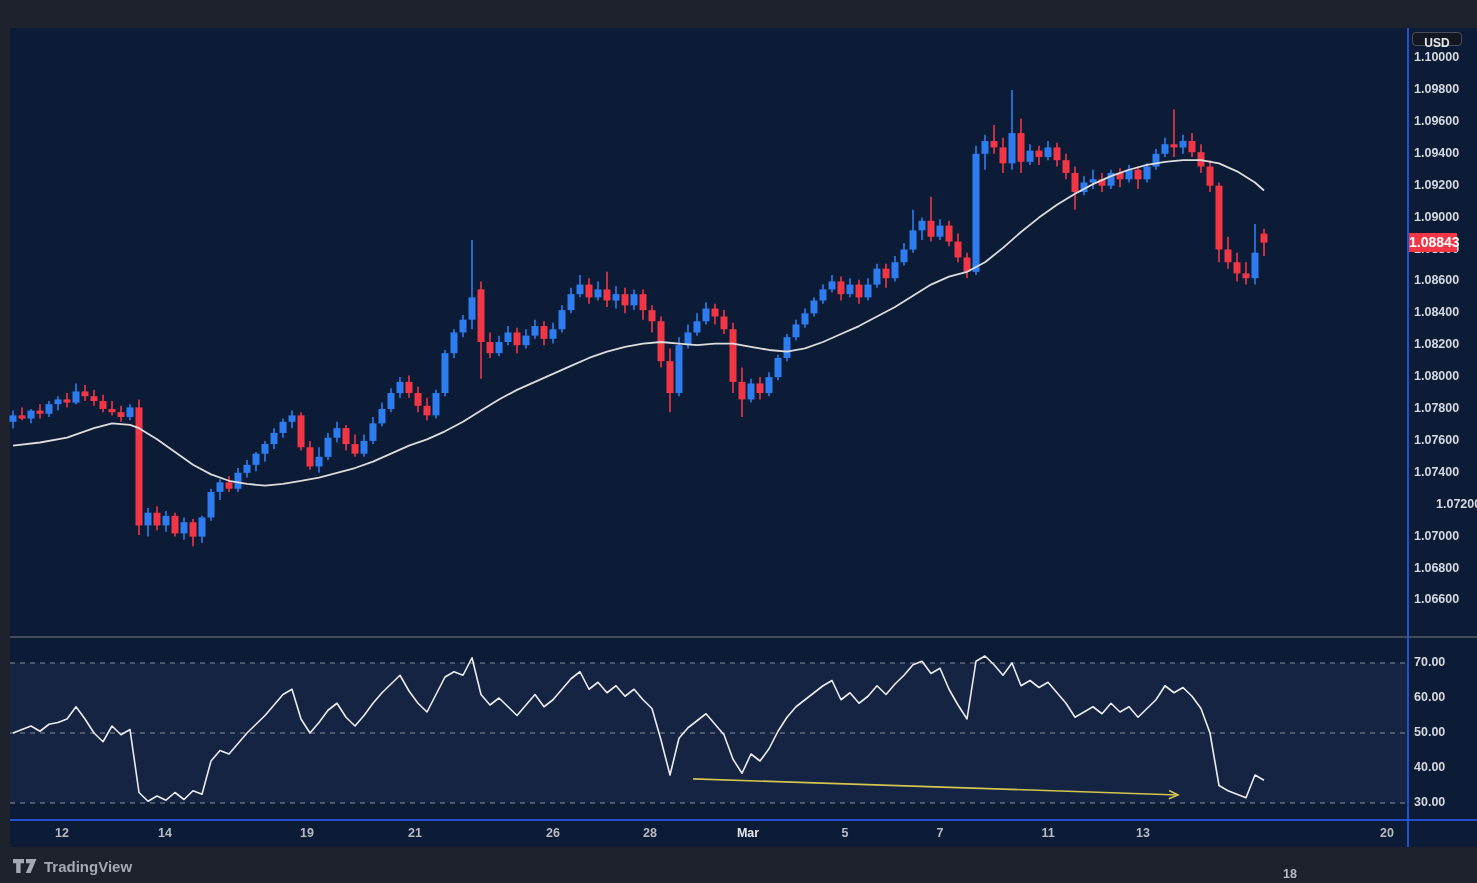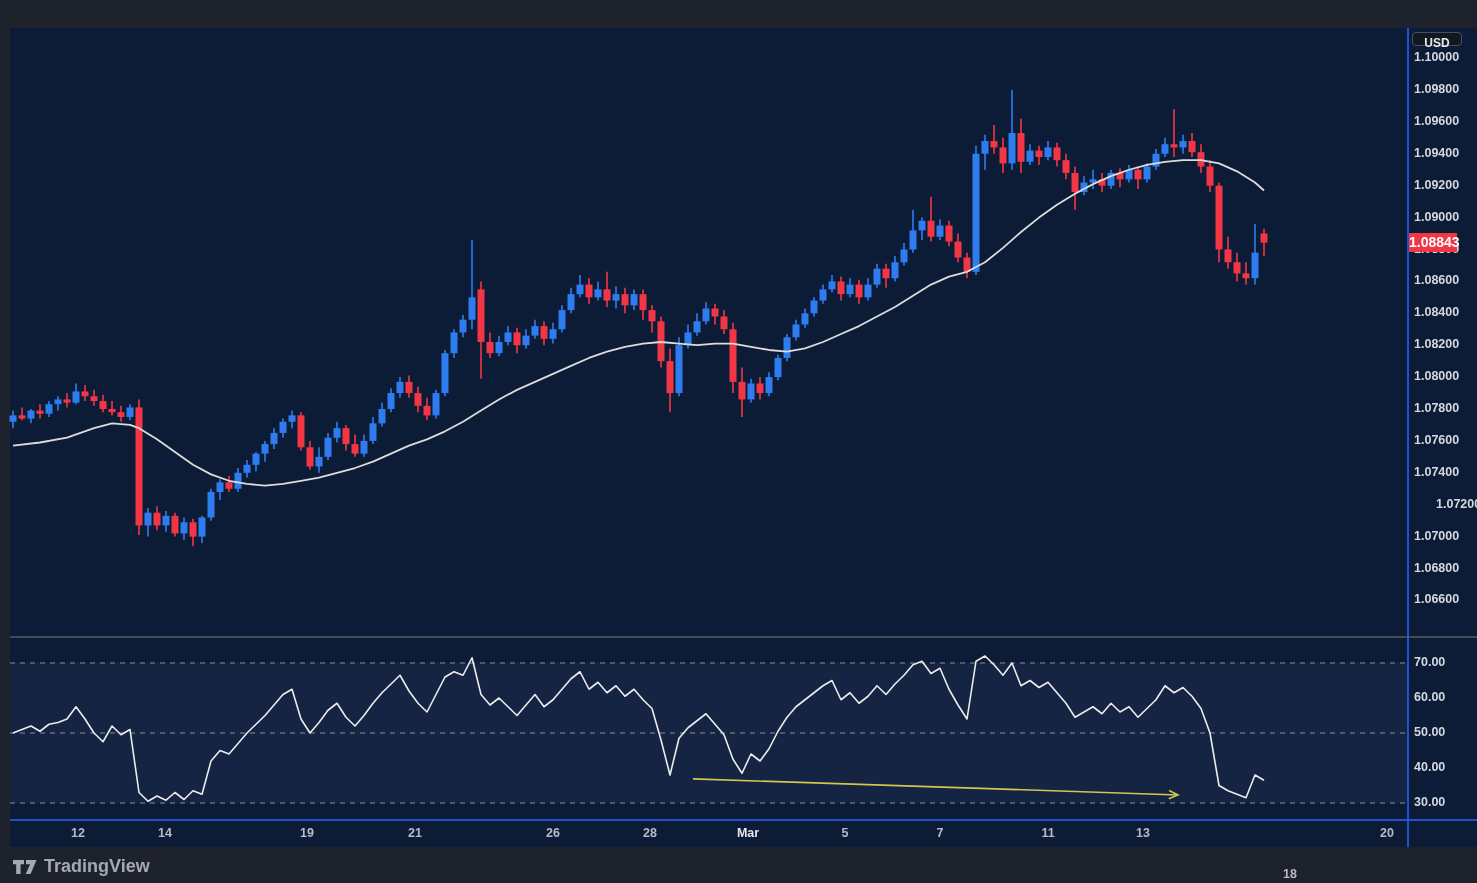--- a/index.html
+++ b/index.html
@@ -12,21 +12,21 @@
   .date-tick{position:absolute;top:826px;transform:translateX(-50%);font-size:12.5px;font-weight:600;
              color:#b8bbc4;z-index:1;white-space:nowrap;}
   .date-tick.month{color:#e4e6eb;}
   .usd-btn{position:absolute;left:1412px;top:32px;width:50px;height:14px;box-sizing:border-box;
            border:1px solid #4a4e59;border-radius:4px;background:#131722;color:#e6e8ec;
            font-size:12px;font-weight:600;text-align:center;line-height:21px;z-index:3;cursor:pointer;}
   .price-badge{position:absolute;left:1409px;top:233px;width:48px;height:19px;background:#f23645;
                color:#ffffff;font-size:14px;font-weight:700;text-align:center;line-height:19px;z-index:2;}
   .bottombar{position:absolute;left:0;top:847px;width:100%;height:36px;background:#1e222d;}
   .tv-logo{position:absolute;left:12px;top:856px;display:flex;align-items:center;gap:6px;z-index:1;}
-  .tv-brand{font-size:18px;font-weight:700;color:#a5a9b2;}
+  .tv-brand{font-size:15px;font-weight:700;color:#a5a9b2;}
 </style>
 </head>
 <body>
 
 <div class="page">
 
   <svg class="chart-svg" id="chart-svg" width="1477" height="883">
       <rect x="10" y="28" width="1467" height="819" fill="#0d1c36"></rect>
       <rect x="10" y="663" width="1398" height="140" fill="rgba(120,140,220,0.08)"></rect>
       <line x1="10" y1="663" x2="1408" y2="663" stroke="#8a8d98" stroke-width="1" stroke-dasharray="5 5"></line>
@@ -344,21 +344,21 @@
       <div class="tick" style="left: 1414px; top: 592.4px;">1.06600</div>
     </div>
   <div id="rsi-ticks">
       <div class="tick" style="left: 1414px; top: 655px; text-align: center;">70.00</div>
       <div class="tick" style="left: 1414px; top: 690px;">60.00</div>
       <div class="tick" style="left: 1414px; top: 725px;">50.00</div>
       <div class="tick" style="left: 1414px; top: 760px;">40.00</div>
       <div class="tick" style="left: 1414px; top: 795px;">30.00</div>
     </div>
   <div id="date-ticks">
-      <div class="date-tick" style="left: 78px;">12</div>
+      <div class="date-tick" style="left: 62px;">12</div>
       <div class="date-tick" style="left: 155px; margin-left: 10px;">14</div>
       <div class="date-tick" style="left: 307px;">19</div>
       <div class="date-tick" style="left: 415px; text-align: center;">21</div>
       <div class="date-tick" style="left: 553px;">26</div>
       <div class="date-tick" style="left: 650px;">28</div>
       <div class="date-tick month" style="left: 748px;">Mar</div>
       <div class="date-tick" style="left: 845px;">5</div>
       <div class="date-tick" style="left: 940px;">7</div>
       <div class="date-tick" style="left: 1048px;">11</div>
       <div class="date-tick" style="left: 1143px;">13</div>

